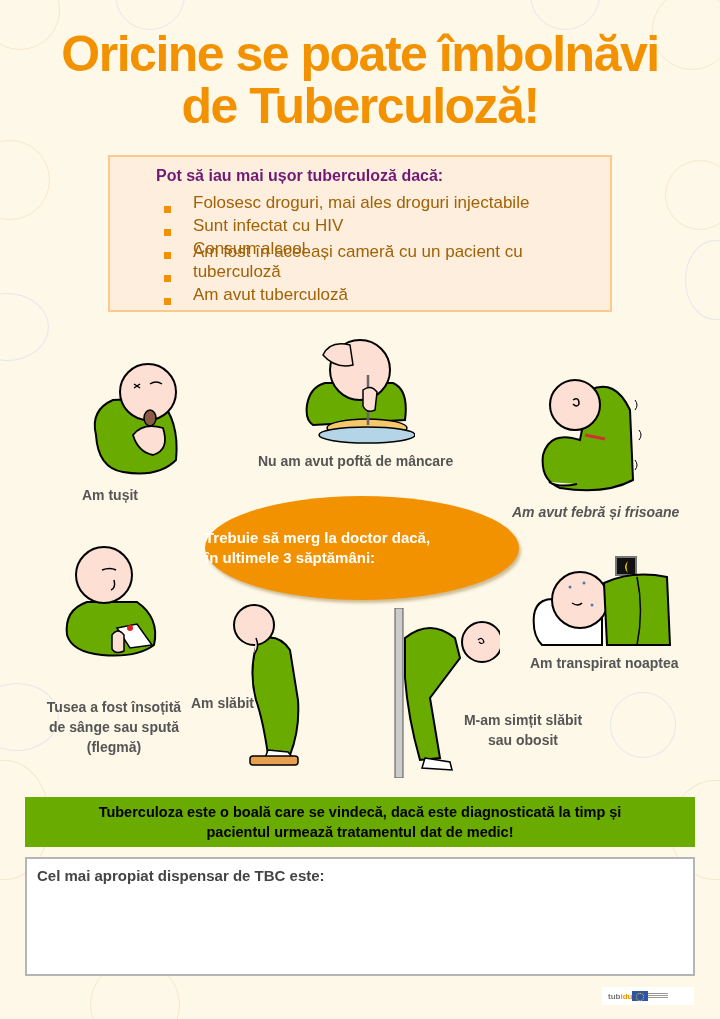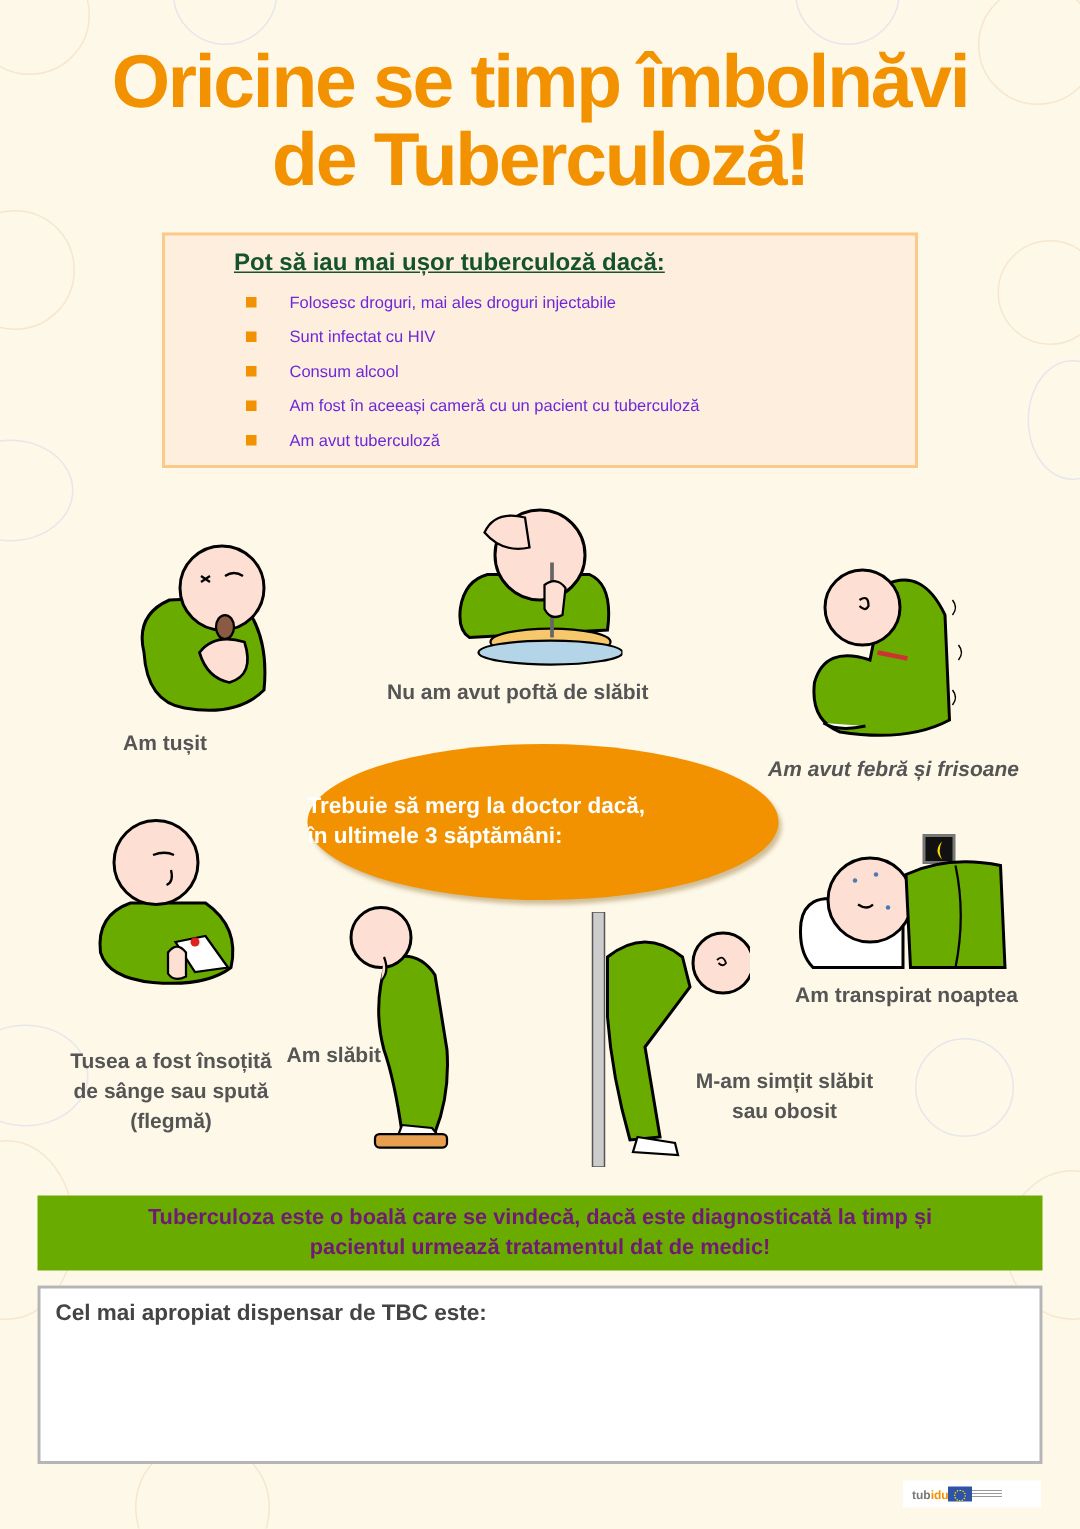--- a/index.html
+++ b/index.html
@@ -33,31 +33,30 @@
       position: absolute;
       left: 108px; top: 155px;
       width: 504px; height: 157px;
       background: #fdeedd;
       border: 2px solid #fbc98a;
       padding: 10px 0 0 46px;
     }
     .risk-box h2 {
       font-size: 16px;
       font-weight: bold;
-      color: #14532d;
+      color: #701a75;
       margin-bottom: 5px;
-      text-decoration: underline;
     }
     .risk-box ul { list-style: none; }
     .risk-box li {
-      font-size: 11px;
-      color: #6d28d9;
+      font-size: 17px;
+      color: #a16207;
       height: 23px;
       display: flex;
-      align-items: center;
+      align-items: flex-end;
     }
     .bullet {
       display: inline-block;
       width: 7px; height: 7px;
       background: #f39200;
       margin: 0 22px 0 8px;
     }
 
     .figure { position: absolute; }
     .caption {
@@ -84,21 +83,21 @@
       font-weight: bold;
       line-height: 20px;
       text-align: center;
     }
 
     .green-banner {
       position: absolute;
       left: 25px; top: 797px;
       width: 670px; height: 50px;
       background: #6aab00;
-      color: #701a75;
+      color: #000000;
       font-size: 14.5px;
       font-weight: bold;
       text-align: center;
       line-height: 20px;
       display: flex; flex-direction: column; justify-content: center;
     }
 
     .dispensary-box {
       position: absolute;
       left: 25px; top: 857px;
@@ -150,21 +149,21 @@
 <div class="bg-circle warm" style="left:665px;top:160px;width:70px;height:70px;"></div>
 <div class="bg-circle" style="left:-35px;top:293px;width:84px;height:68px;"></div>
 <div class="bg-circle" style="left:685px;top:240px;width:60px;height:80px;"></div>
 <div class="bg-circle" style="left:-25px;top:683px;width:84px;height:68px;"></div>
 <div class="bg-circle" style="left:610px;top:692px;width:66px;height:66px;"></div>
 <div class="bg-circle warm" style="left:-40px;top:760px;width:90px;height:120px;"></div>
 <div class="bg-circle warm" style="left:670px;top:780px;width:90px;height:100px;"></div>
 <div class="bg-circle warm" style="left:90px;top:960px;width:90px;height:90px;"></div>
 
 <h1 class="title">
-  <div>Oricine se timp îmbolnăvi</div>
+  <div>Oricine se poate îmbolnăvi</div>
   <div>de Tuberculoză!</div>
 </h1>
 
 <section class="risk-box">
   <h2>Pot să iau mai ușor tuberculoză dacă:</h2>
   <ul>
     <li>
         <span class="bullet"></span>
         <span>Folosesc droguri, mai ales droguri injectabile</span>
       </li>
@@ -198,21 +197,21 @@
 
 <svg class="figure" style="left:305px;top:335px;" width="110" height="115" viewBox="0 0 110 115">
   <path d="M2 70 Q5 52 20 48 L88 48 Q104 55 100 85 L8 90 Q0 85 2 70Z" fill="#6aab00" stroke="#000" stroke-width="2"></path>
   <circle cx="55" cy="35" r="30" fill="#fde0d3" stroke="#000" stroke-width="2"></circle>
   <path d="M18 20 Q25 5 45 10 L48 30 Q30 34 18 20Z" fill="#fde0d3" stroke="#000" stroke-width="1.5"></path>
   <ellipse cx="62" cy="93" rx="40" ry="9" fill="#f7c86b" stroke="#000" stroke-width="1.5"></ellipse>
   <ellipse cx="62" cy="100" rx="48" ry="8" fill="#b4d4e8" stroke="#000" stroke-width="1.5"></ellipse>
   <path d="M63 40 L63 90" stroke="#666" stroke-width="2.5"></path>
   <path d="M58 55 q8 -6 14 2 l-2 18 q-8 4 -12 -4Z" fill="#fde0d3" stroke="#000" stroke-width="1.5"></path>
 </svg>
-<div class="caption" style="left:258px;top:451px;">Nu am avut poftă de slăbit</div>
+<div class="caption" style="left:258px;top:451px;">Nu am avut poftă de mâncare</div>
 
 <svg class="figure" style="left:535px;top:370px;" width="120" height="125" viewBox="0 0 120 125">
   <path d="M55 20 Q80 8 95 40 L98 110 Q70 125 25 118 Q5 110 8 85 Q15 60 45 70Z" fill="#6aab00" stroke="#000" stroke-width="2"></path>
   <circle cx="40" cy="35" r="25" fill="#fde0d3" stroke="#000" stroke-width="2"></circle>
   <path d="M38 30 q6 -4 6 4 q-2 4 -6 0" stroke="#000" stroke-width="1.5" fill="none"></path>
   <path d="M50 65 l20 4" stroke="#c33" stroke-width="3"></path>
   <path d="M14 112 q10 6 28 2" stroke="#000" stroke-width="2" fill="#fff"></path>
   <path d="M100 30 q4 5 0 10 M104 60 q4 5 0 10 M100 90 q4 5 0 10" stroke="#000" stroke-width="1" fill="none"></path>
 </svg>
 <div class="caption" style="left:512px;top:502px;font-style:italic;">Am avut febră și frisoane</div>

